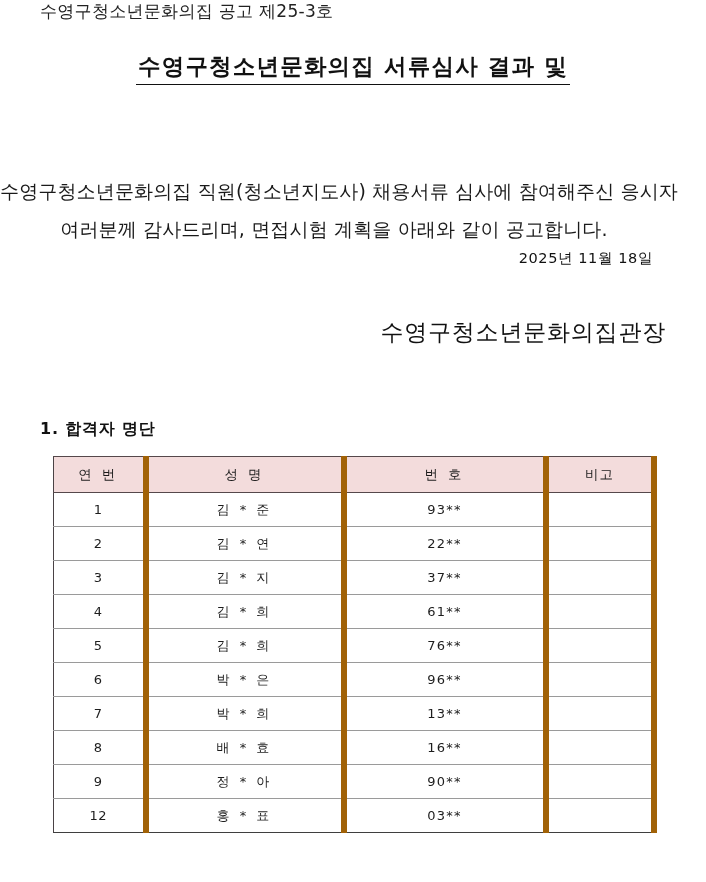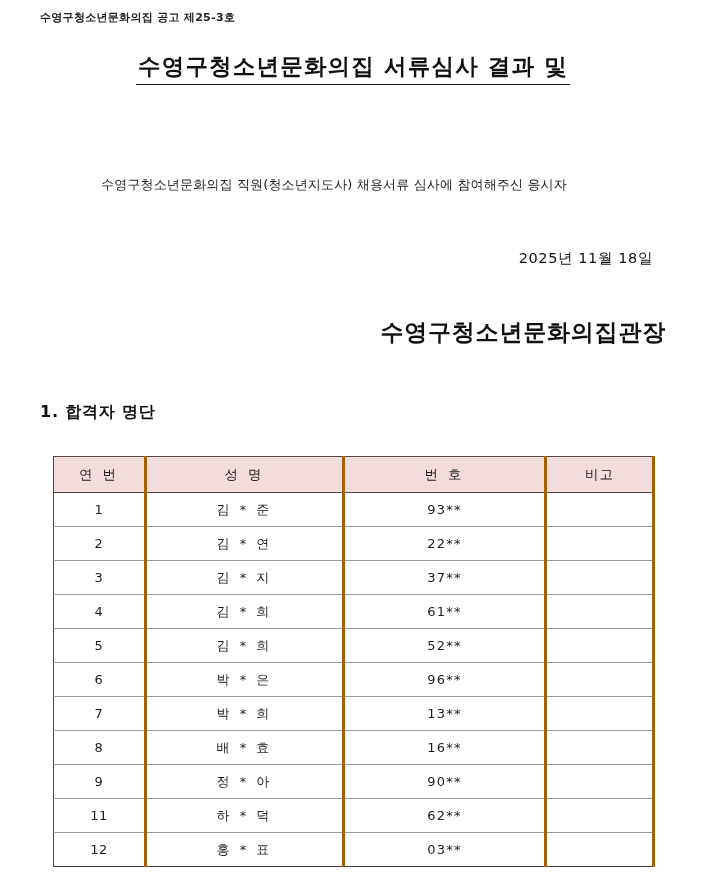--- a/index.html
+++ b/index.html
@@ -19,26 +19,25 @@
     position: relative;
     width: 706px;
     height: 882px;
     box-sizing: border-box;
   }
 
   
   .doc-number {
     position: absolute;
     left: 40px;
-    top: 10px;
-    font-size: 11px;
+    top: 0;
+    font-size: 17px;
     letter-spacing: 0.3px;
     color: #222;
     white-space: nowrap;
-    font-weight: bold;
   }
 
   
   .title-block {
     position: absolute;
     left: 0;
     top: 55px;
     width: 706px;
     text-align: center;
   }
@@ -54,21 +53,21 @@
     white-space: nowrap;
   }
 
   
   .intro {
     position: absolute;
     left: 0;
     top: 172px;
     width: 668px;
     text-align: center;
-    font-size: 13px;
+    font-size: 19px;
     letter-spacing: 0.15px;
     line-height: 2.0;
     color: #1a1a1a;
   }
   .intro div {
     white-space: nowrap;
   }
 
   
   .date-line {
@@ -80,32 +79,32 @@
     color: #111;
     white-space: nowrap;
   }
 
   
   .issuer {
     position: absolute;
     right: 40px;
     top: 317px;
     font-size: 23px;
-    font-weight: bold;
+    font-weight: normal;
     letter-spacing: 0.8px;
     color: #111;
     white-space: nowrap;
     margin-left: 16px;
   }
 
   
   .section-heading {
     position: absolute;
     left: 40px;
-    top: 402px;
+    top: 419px;
     font-size: 16px;
     font-weight: bold;
     letter-spacing: 0.8px;
     color: #111;
     white-space: nowrap;
   }
 
   
   .table-wrap {
     position: absolute;
@@ -115,21 +114,21 @@
   }
   table.roster {
     width: 600px;
     border-collapse: collapse;
     table-layout: fixed;
     font-size: 13px;
   }
   table.roster th,
   table.roster td {
     border-left: 1px solid #4a4245;
-    border-right: 3px solid #a16207;
+    border-right: 6px solid #a16207;
     text-align: center;
     vertical-align: middle;
     color: #1d1d1d;
     font-weight: normal;
   }
   table.roster thead th {
     background: #f3dcdc;
     height: 33px;
     font-size: 13.4px;
     letter-spacing: 3px;
@@ -171,20 +170,21 @@
 
   <div class="doc-number">수영구청소년문화의집 공고 제25-3호</div>
 
   <div class="title-block">
     <div class="title-line">수영구청소년문화의집 서류심사 결과 및</div>
     <br>
   </div>
 
   <div class="intro">
     <div>수영구청소년문화의집 직원(청소년지도사) 채용서류 심사에 참여해주신 응시자</div>
+    <div>여러분께 감사드리며, 면접시험 계획을 아래와 같이 공고합니다.</div>
   </div>
 
   <div class="date-line">2025년 11월 18일</div>
 
   <div class="issuer">수영구청소년문화의집관장</div>
 
   <div class="section-heading">1. 합격자 명단</div>
 
   <div class="table-wrap">
     <table class="roster">
@@ -223,21 +223,21 @@
           </tr>
           <tr>
             <td class="col-no">4</td>
             <td class="col-name">김 * 희</td>
             <td class="col-code">61**</td>
             <td class="col-note"></td>
           </tr>
           <tr>
             <td class="col-no">5</td>
             <td class="col-name">김 * 희</td>
-            <td class="col-code">52**</td>
+            <td class="col-code">76**</td>
             <td class="col-note"></td>
           </tr>
           <tr>
             <td class="col-no">6</td>
             <td class="col-name">박 * 은</td>
             <td class="col-code">96**</td>
             <td class="col-note"></td>
           </tr>
           <tr>
             <td class="col-no">7</td>
@@ -251,26 +251,20 @@
             <td class="col-code">16**</td>
             <td class="col-note"></td>
           </tr>
           <tr>
             <td class="col-no">9</td>
             <td class="col-name">정 * 아</td>
             <td class="col-code">90**</td>
             <td class="col-note"></td>
           </tr>
           <tr>
-            <td class="col-no">11</td>
-            <td class="col-name">하 * 덕</td>
-            <td class="col-code">62**</td>
-            <td class="col-note"></td>
-          </tr>
-          <tr>
             <td class="col-no">12</td>
             <td class="col-name">홍 * 표</td>
             <td class="col-code">03**</td>
             <td class="col-note"></td>
           </tr>
         </tbody>
     </table>
   </div>
 
 </div>

